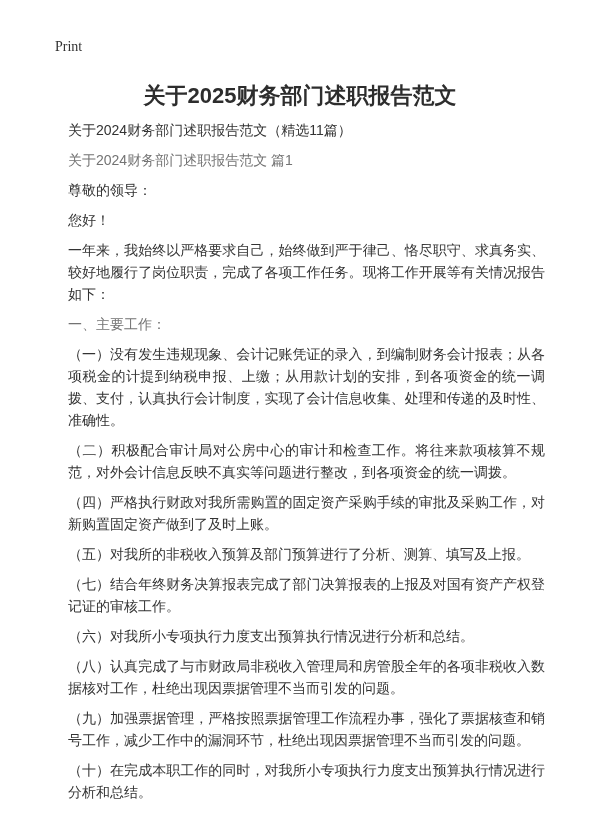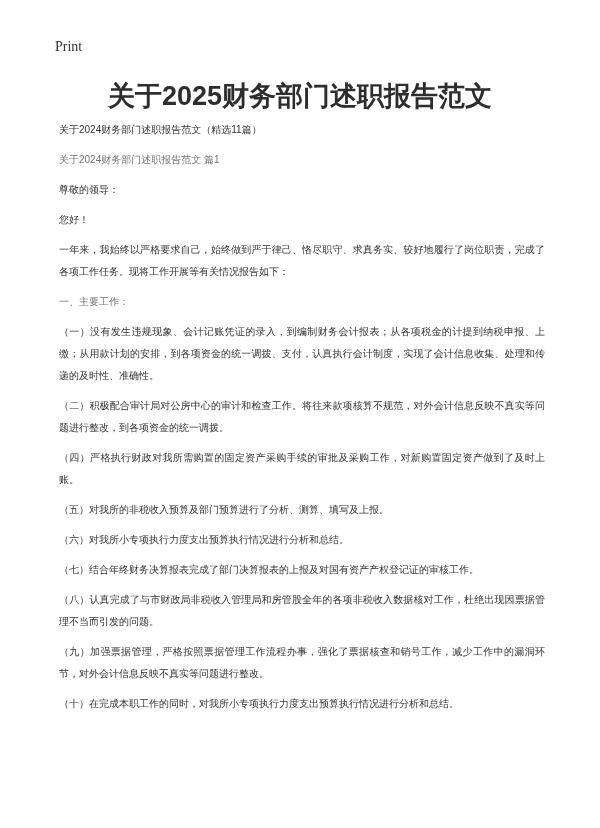--- a/index.html
+++ b/index.html
@@ -25,31 +25,31 @@
     font-family: "Liberation Serif", serif;
     font-size: 14px;
     line-height: 16px;
     color: #333333;
     margin: 0 0 26px 0;
     display: inline-block;
     text-decoration: none;
     cursor: pointer;
   }
   .doc-title {
-    font-size: 27px;
+    font-size: 22px;
     font-weight: bold;
     text-align: center;
     color: #2d2d2d;
     line-height: 30px;
     margin: 0 0 8px 0;
   }
   p.body-text {
-    font-size: 10px;
+    font-size: 14px;
     line-height: 22px;
-    margin: 0 0 8px 4px;
+    margin: 0 0 8px 13px;
     text-align: justify;
     color: #333333;
   }
   p.bold {
     font-weight: normal;
     color: #737373;
   }
 </style>
 </head>
 <body>
@@ -69,19 +69,19 @@
   <p class="body-text">您好！</p>
 
   <p class="body-text">一年来，我始终以严格要求自己，始终做到严于律己、恪尽职守、求真务实、较好地履行了岗位职责，完成了各项工作任务。现将工作开展等有关情况报告如下：</p>
 
   <p class="body-text bold">一、主要工作：</p>
 
   <p class="body-text">（一）没有发生违规现象、会计记账凭证的录入，到编制财务会计报表；从各项税金的计提到纳税申报、上缴；从用款计划的安排，到各项资金的统一调拨、支付，认真执行会计制度，实现了会计信息收集、处理和传递的及时性、准确性。</p>
   <p class="body-text">（二）积极配合审计局对公房中心的审计和检查工作。将往来款项核算不规范，对外会计信息反映不真实等问题进行整改，到各项资金的统一调拨。</p>
   <p class="body-text">（四）严格执行财政对我所需购置的固定资产采购手续的审批及采购工作，对新购置固定资产做到了及时上账。</p>
   <p class="body-text">（五）对我所的非税收入预算及部门预算进行了分析、测算、填写及上报。</p>
+  <p class="body-text">（七）结合年终财务决算报表完成了部门决算报表的上报及对国有资产产权登记证的审核工作。</p>
   <p class="body-text">（六）对我所小专项执行力度支出预算执行情况进行分析和总结。</p>
-  <p class="body-text">（七）结合年终财务决算报表完成了部门决算报表的上报及对国有资产产权登记证的审核工作。</p>
   <p class="body-text">（八）认真完成了与市财政局非税收入管理局和房管股全年的各项非税收入数据核对工作，杜绝出现因票据管理不当而引发的问题。</p>
-  <p class="body-text">（九）加强票据管理，严格按照票据管理工作流程办事，强化了票据核查和销号工作，减少工作中的漏洞环节，对外会计信息反映不真实等问题进行整改。</p>
+  <p class="body-text">（九）加强票据管理，严格按照票据管理工作流程办事，强化了票据核查和销号工作，减少工作中的漏洞环节，杜绝出现因票据管理不当而引发的问题。</p>
   <p class="body-text">（十）在完成本职工作的同时，对我所小专项执行力度支出预算执行情况进行分析和总结。</p>
 
 </div>
 
 </body></html>

